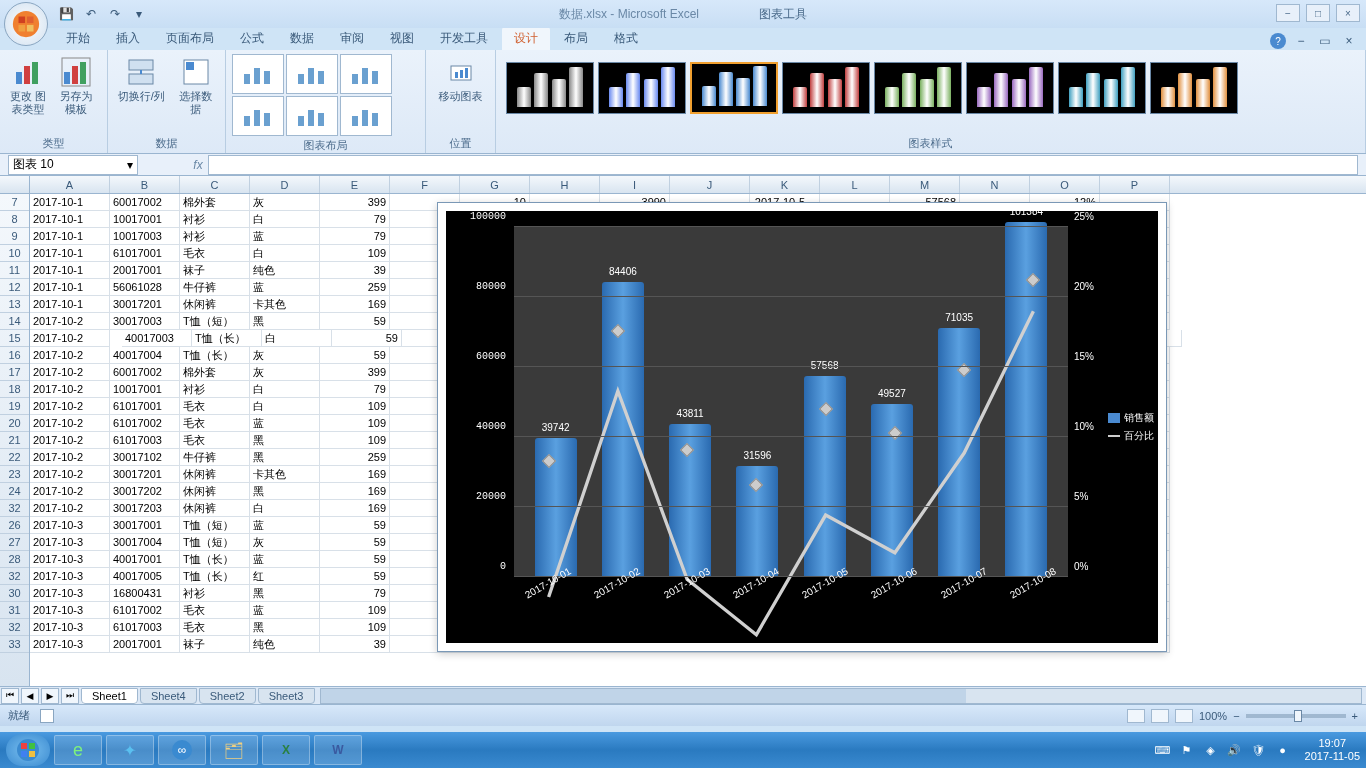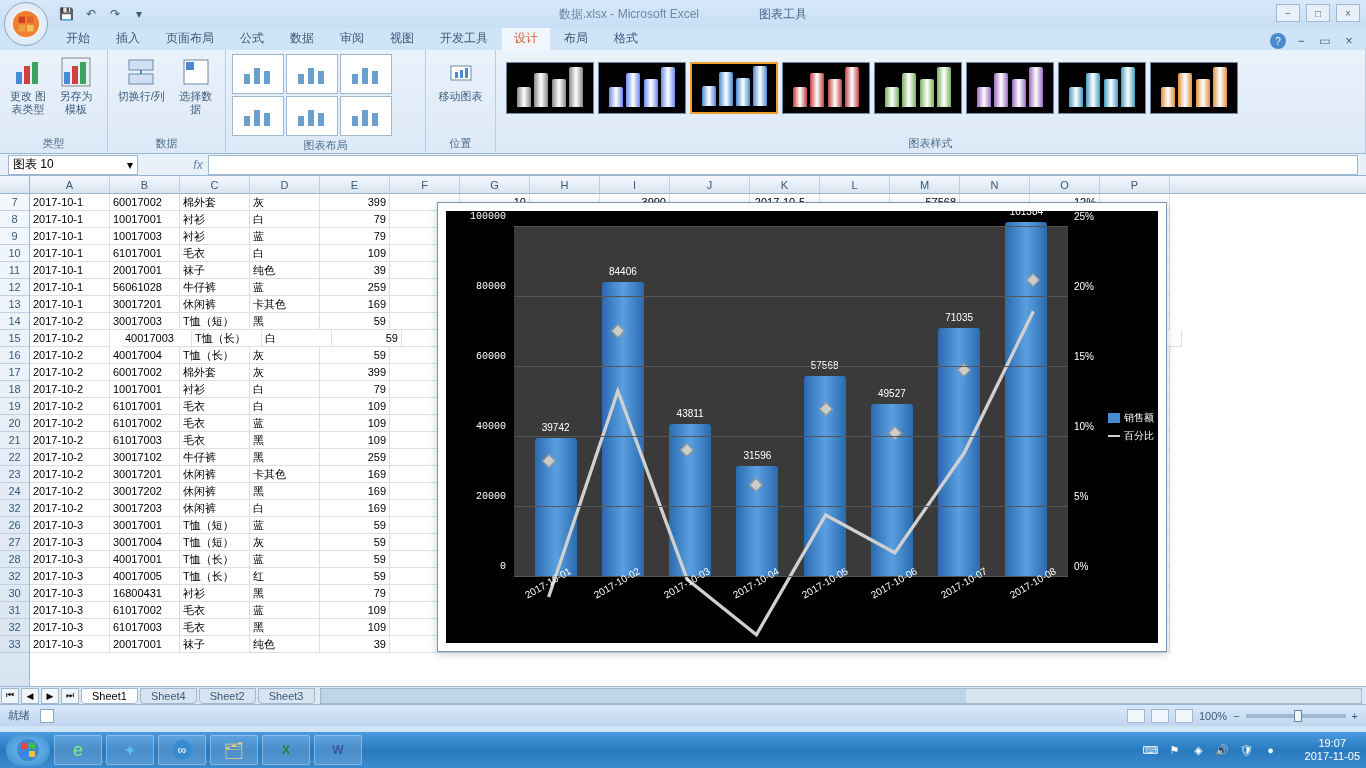--- a/index.html
+++ b/index.html
@@ -91,21 +91,21 @@
 .view-btn { width: 18px; height: 14px; border: 1px solid #a0b8d0; background: #f0f6fc; cursor: pointer; }
 .zoom-slider { width: 100px; height: 4px; background: #a0b8d0; position: relative; }
 .zoom-thumb { position: absolute; left: 48px; top: -4px; width: 8px; height: 12px; background: #f0f6fc; border: 1px solid #6a88a6; }
 
 
 .taskbar { position: absolute; bottom: 0; left: 0; right: 0; height: 36px; background: linear-gradient(#4a9ae0, #2a7ac0, #3a8ad0); display: flex; align-items: center; padding: 0 6px; gap: 4px; }
 .start-btn { width: 44px; height: 32px; border-radius: 16px; background: radial-gradient(#7ac0f0, #3a8ad0); display: flex; align-items: center; justify-content: center; cursor: pointer; }
 .task-item { width: 48px; height: 30px; background: rgba(255,255,255,0.15); border: 1px solid rgba(255,255,255,0.3); border-radius: 2px; display: flex; align-items: center; justify-content: center; cursor: pointer; }
 .tray { margin-left: auto; display: flex; gap: 8px; align-items: center; color: #fff; font-size: 11px; }
 .tray-icon { width: 16px; height: 16px; display: flex; align-items: center; justify-content: center; }
-.clock { text-align: center; line-height: 1.2; margin-left: 18px; }
+.clock { text-align: center; line-height: 1.2; margin-left: 6px; }
 </style>
 </head>
 <body>
 
 <div class="titlebar">
   <div class="office-btn">
     <svg viewBox="0 0 32 32">
         <circle cx="16" cy="16" r="14" fill="#f08030"></circle>
         <rect x="8" y="8" width="7" height="7" fill="#d04020"></rect>
         <rect x="17" y="8" width="7" height="7" fill="#e06030"></rect>

